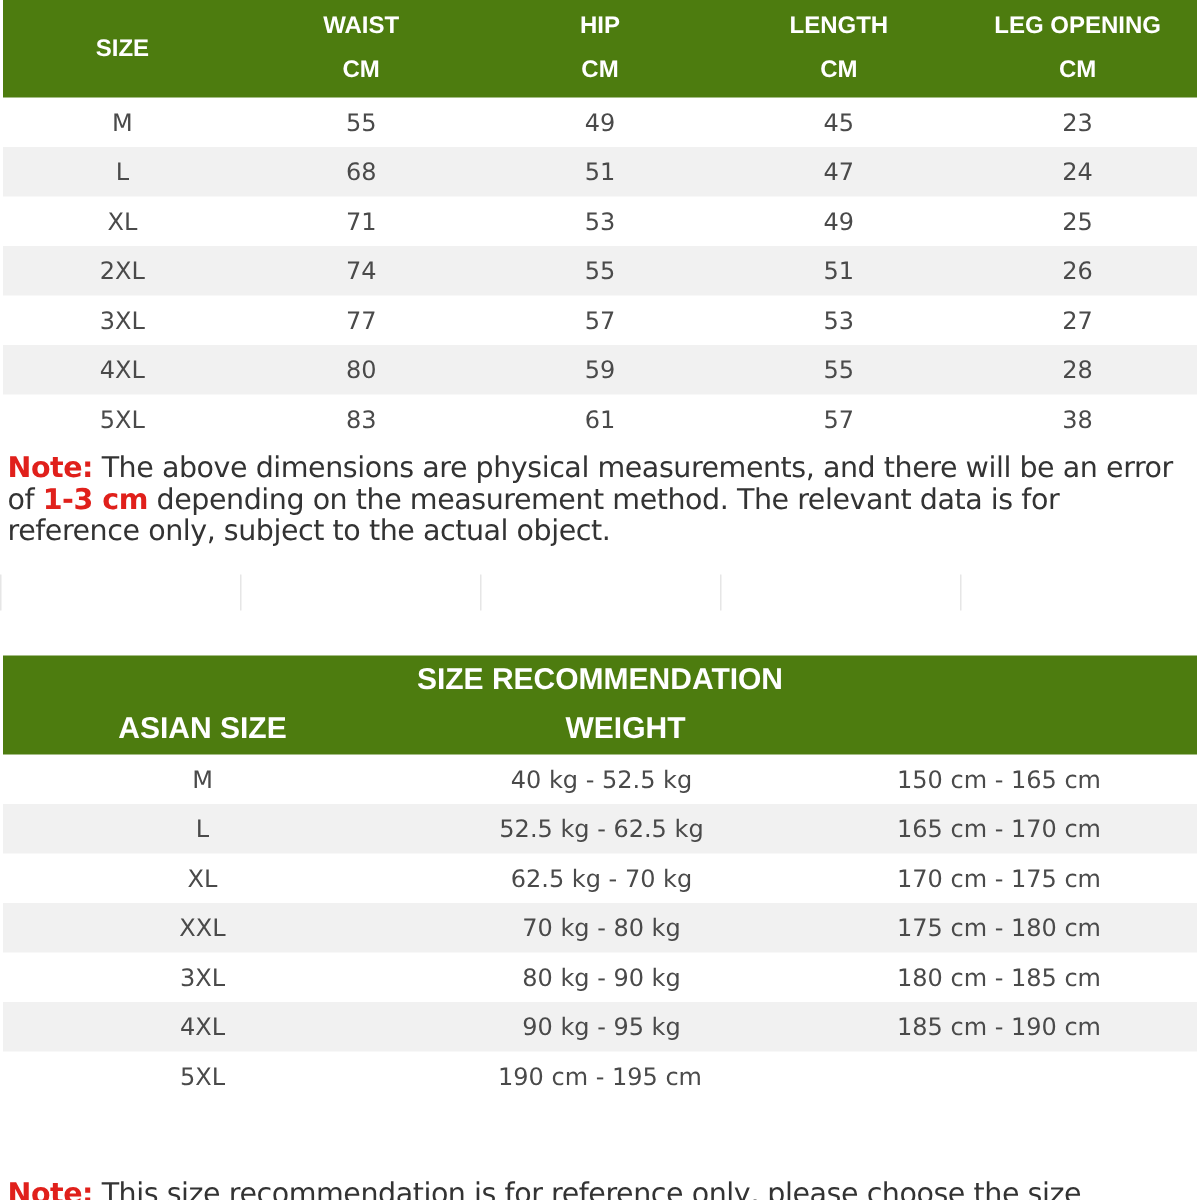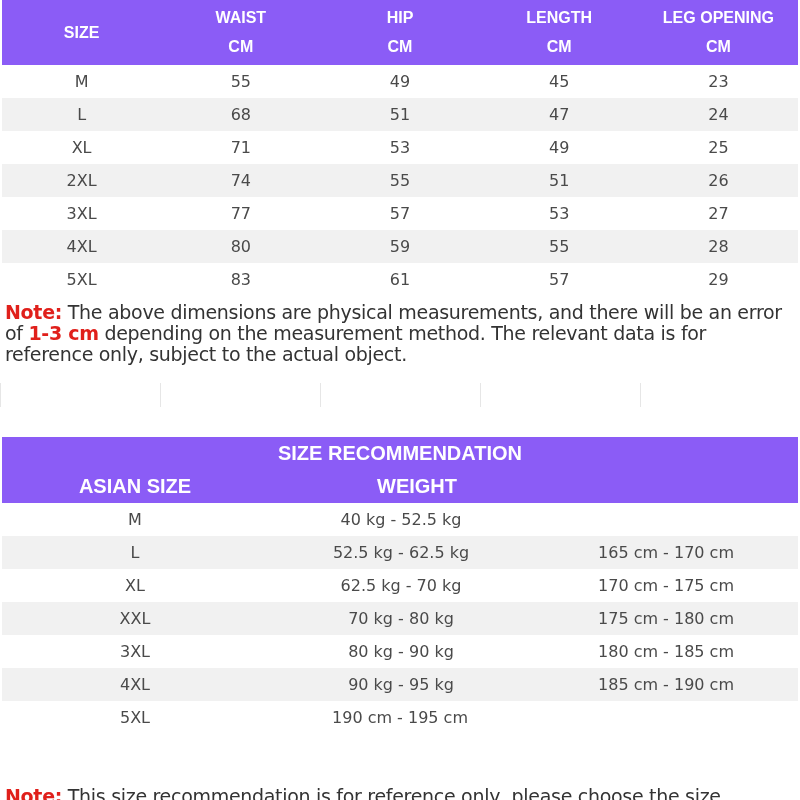--- a/index.html
+++ b/index.html
@@ -1,18 +1,18 @@
 <!DOCTYPE html>
 <html><head>
 <meta charset="utf-8">
 <style>
   html, body { margin: 0; padding: 0; background: #ffffff; }
   body { width: 800px; height: 800px; position: relative; overflow: hidden; font-family: "DejaVu Sans", sans-serif; color: #444; }
   .tbl { position: absolute; left: 2px; width: 796px; }
-  .hdr { background: #8b5cf6; color: #fff; font-weight: bold; font-family: "Liberation Sans", sans-serif; }
+  .hdr { background: #4d7c0f; color: #fff; font-weight: bold; font-family: "Liberation Sans", sans-serif; }
   .row { display: flex; align-items: center; height: 33px; font-size: 16px; color: #4a4a4a; font-family: "DejaVu Sans", sans-serif; }
   .row.alt { background: #f1f1f1; }
   .cell { flex: 1; text-align: center; }
   
   #t1 { top: 0; }
   #t1 .hdr { height: 65px; display: flex; font-size: 16px; }
   #t1 .hcol { flex: 1; display: flex; flex-direction: column; justify-content: space-around; align-items: center; padding: 3px 0; box-sizing: border-box; }
   #t1 .hcol.size { justify-content: center; }
   #t1 .body { margin-top: 0; }
   .note { position: absolute; left: 5px; width: 792px; font-size: 19px; line-height: 21px; color: #333; font-family: "DejaVu Sans", sans-serif; letter-spacing: -0.3px; }
@@ -97,21 +97,21 @@
       <span class="cell">80</span>
       <span class="cell">59</span>
       <span class="cell">55</span>
       <span class="cell">28</span>
     </div>
     <div class="row">
       <span class="cell">5XL</span>
       <span class="cell">83</span>
       <span class="cell">61</span>
       <span class="cell">57</span>
-      <span class="cell">29</span>
+      <span class="cell">38</span>
     </div>
   </div>
 </div>
 
 <div class="note" id="note1">
   <span class="red">Note:</span><span> The above dimensions are physical measurements, and there will be an error of </span><span class="red">1-3 cm</span><span> depending on the measurement method. The relevant data is for reference only, subject to the actual object.</span>
 </div>
 
 <div class="divider-row">
   <div></div>
@@ -125,20 +125,21 @@
   <div class="hdr">
     <div class="title">SIZE RECOMMENDATION</div>
     <div class="hrow">
       <span class="c1">ASIAN SIZE</span>
       <span class="c2">WEIGHT</span>
     </div>
   </div>
   <div class="row">
     <span class="c1">M</span>
     <span class="c2">40 kg - 52.5 kg</span>
+    <span class="c3">150 cm - 165 cm</span>
   </div>
   <div class="row alt">
     <span class="c1">L</span>
     <span class="c2">52.5 kg - 62.5 kg</span>
     <span class="c3">165 cm - 170 cm</span>
   </div>
   <div class="row">
     <span class="c1">XL</span>
     <span class="c2">62.5 kg - 70 kg</span>
     <span class="c3">170 cm - 175 cm</span>

